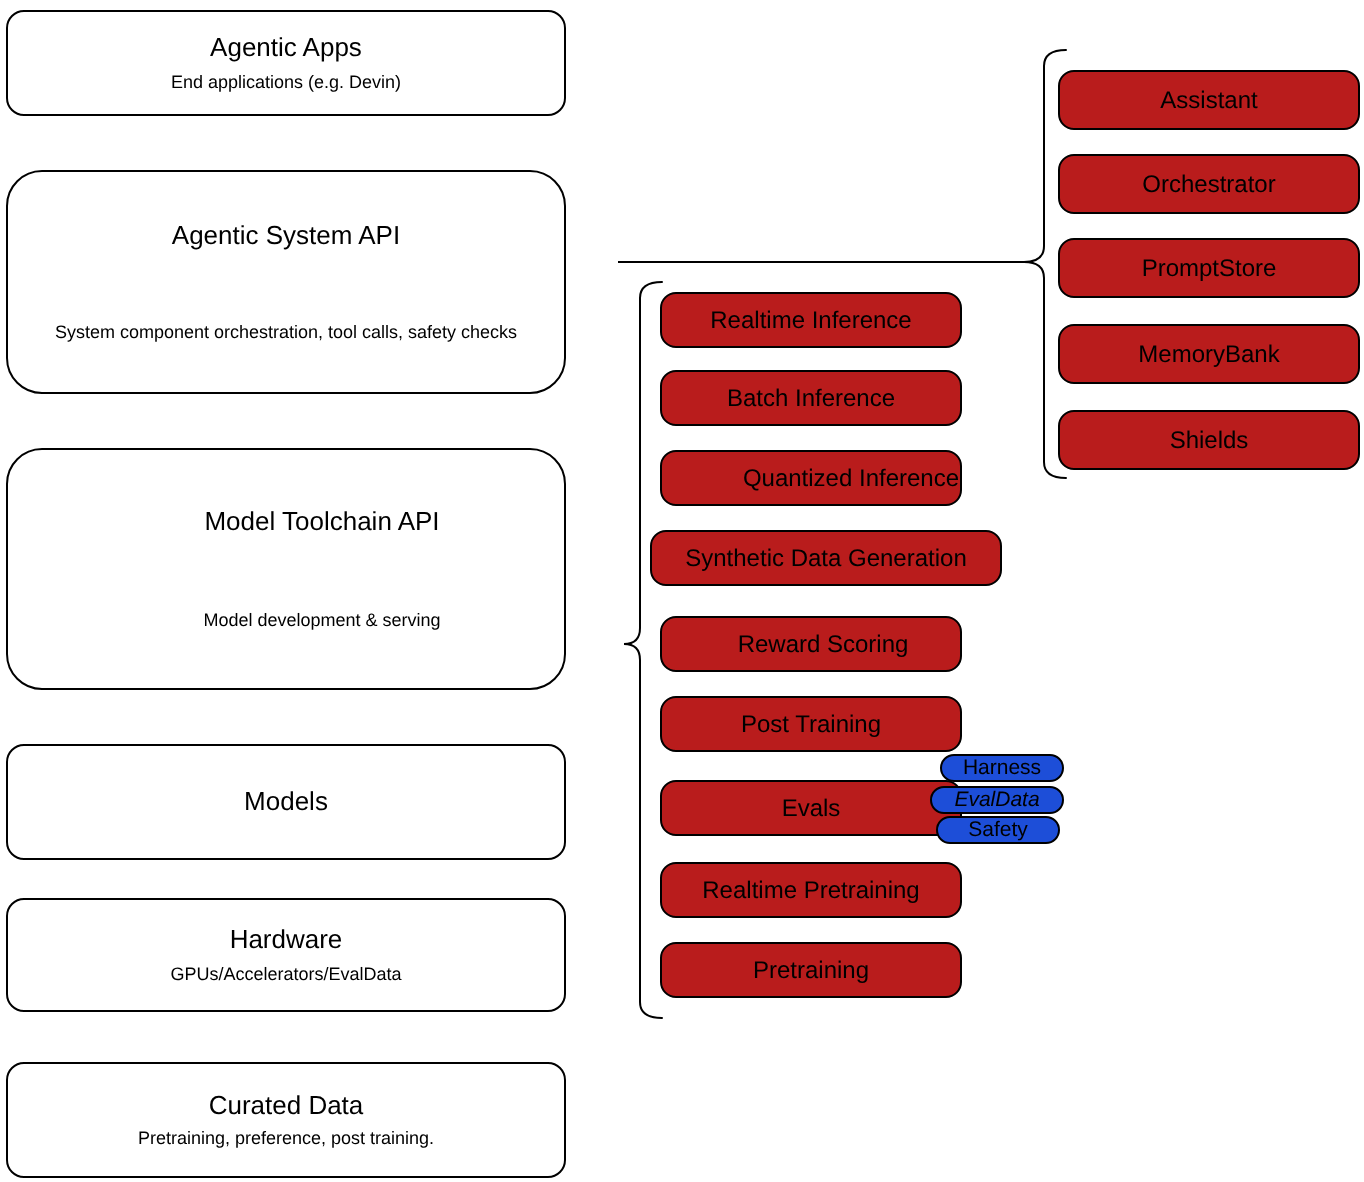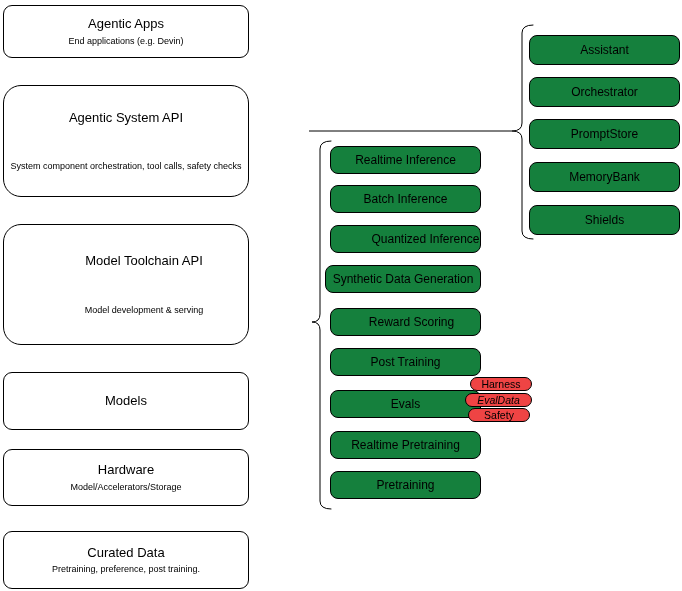--- a/index.html
+++ b/index.html
@@ -12,21 +12,21 @@
     position: relative;
     width: 682px;
     height: 591px;
     background: #ffffff;
     overflow: hidden;
   }
   
   .bigbox {
     position: absolute;
     left: 3px;
-    width: 246px;
+    width: 280px;
     box-sizing: border-box;
     border: 1px solid #000000;
     background: #ffffff;
     border-radius: 9px;
     display: flex;
     flex-direction: column;
     align-items: center;
     justify-content: center;
     text-align: center;
   }
@@ -42,38 +42,38 @@
     color: #000000;
     margin-top: 3px;
     line-height: 1.2;
     white-space: nowrap;
   }
   
   .node {
     position: absolute;
     box-sizing: border-box;
     border: 1px solid #000000;
-    background: #15803d;
+    background: #b91c1c;
     border-radius: 8px;
     display: flex;
     align-items: center;
     justify-content: center;
     text-align: center;
     font-size: 12px;
     color: #000000;
     white-space: nowrap;
   }
   .mid { left: 330px; width: 151px; height: 28px; }
   .right { left: 529px; width: 151px; height: 30px; }
   
   .tag {
     position: absolute;
     box-sizing: border-box;
     border: 1px solid #000000;
-    background: #ef4444;
+    background: #1d4ed8;
     border-radius: 8px;
     display: flex;
     align-items: center;
     justify-content: center;
     font-size: 10.5px;
     color: #000000;
     white-space: nowrap;
     z-index: 3;
   }
   .connector-layer {
@@ -103,21 +103,21 @@
     <div class="bt">Model Toolchain API</div>
     <div class="bs">Model development &amp; serving</div>
   </div>
 
   <div class="bigbox" style="top:372px; height:58px;">
     <div class="bt">Models</div>
   </div>
 
   <div class="bigbox" style="top:449px; height:57px;">
     <div class="bt">Hardware</div>
-    <div class="bs">Model/Accelerators/Storage</div>
+    <div class="bs">GPUs/Accelerators/EvalData</div>
   </div>
 
   <div class="bigbox" style="top:531px; height:58px;">
     <div class="bt">Curated Data</div>
     <div class="bs">Pretraining, preference, post training.</div>
   </div>
 
   <svg class="connector-layer" viewBox="0 0 682 591" xmlns="http://www.w3.org/2000/svg">
     <line x1="309" y1="131" x2="512" y2="131" stroke="#000000" stroke-width="1"></line>
     <path d="M533,25 Q522,25 522,33 L522,123 Q522,131 512,131 Q522,131 522,139 L522,231 Q522,239 533,239" fill="none" stroke="#000000" stroke-width="1" stroke-linecap="round"></path>
@@ -126,21 +126,21 @@
 
   <div class="node mid" style="top:146px;">
     <span>Realtime Inference</span>
   </div>
   <div class="node mid" style="top:185px;">
     <span>Batch Inference</span>
   </div>
   <div class="node mid" style="top:225px;padding-left:40px;">
     <span>Quantized Inference</span>
   </div>
-  <div class="node mid" style="top:265px; left:325px; width:156px;">
+  <div class="node mid" style="top:265px; left:325px; width:176px;">
     <span>Synthetic Data Generation</span>
   </div>
   <div class="node mid" style="top:308px;padding-left:12px;">
     <span>Reward Scoring</span>
   </div>
   <div class="node mid" style="top:348px;">
     <span>Post Training</span>
   </div>
   <div class="node mid" style="top:390px;">
     <span>Evals</span>

